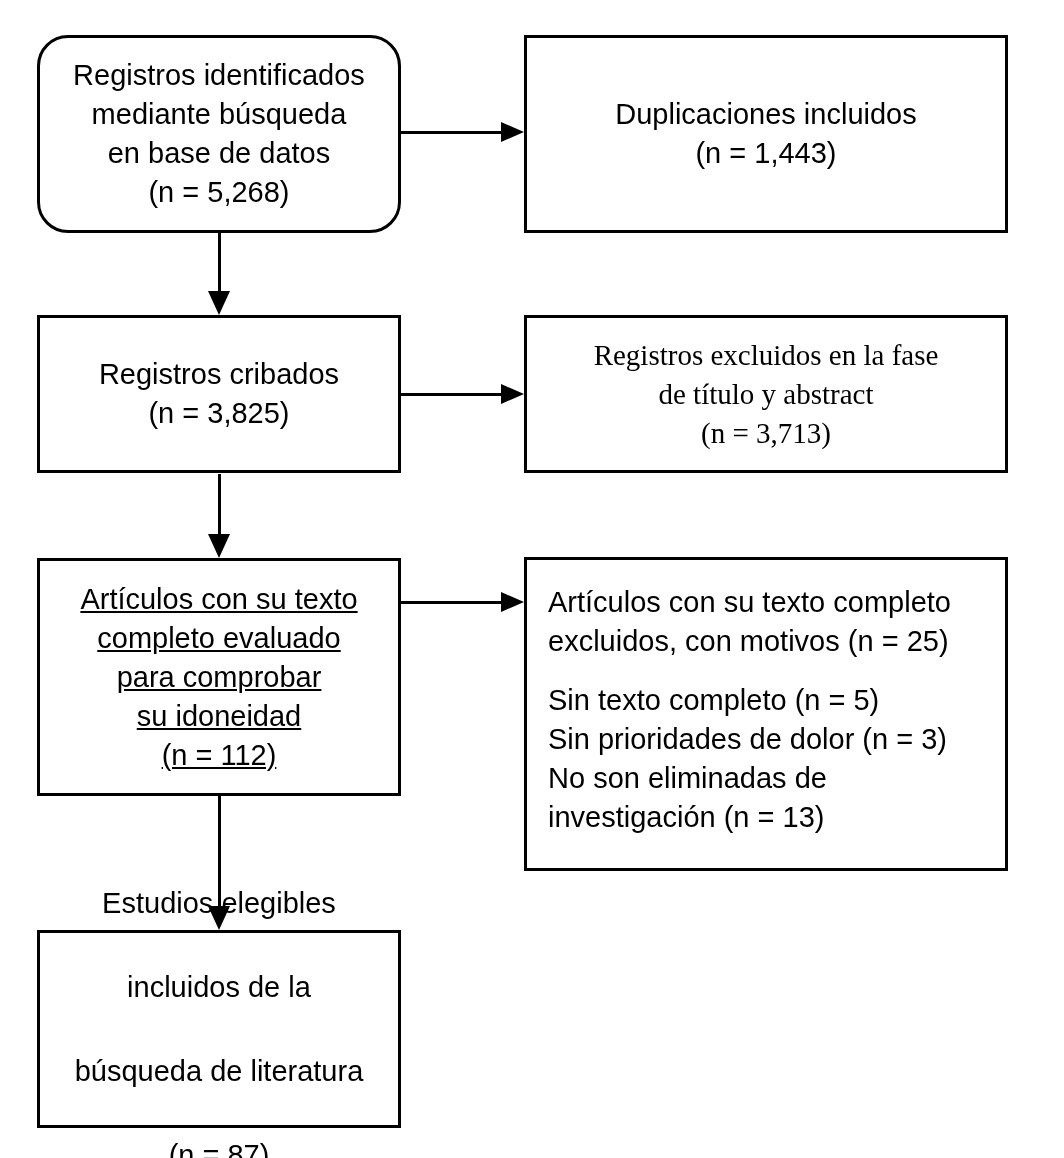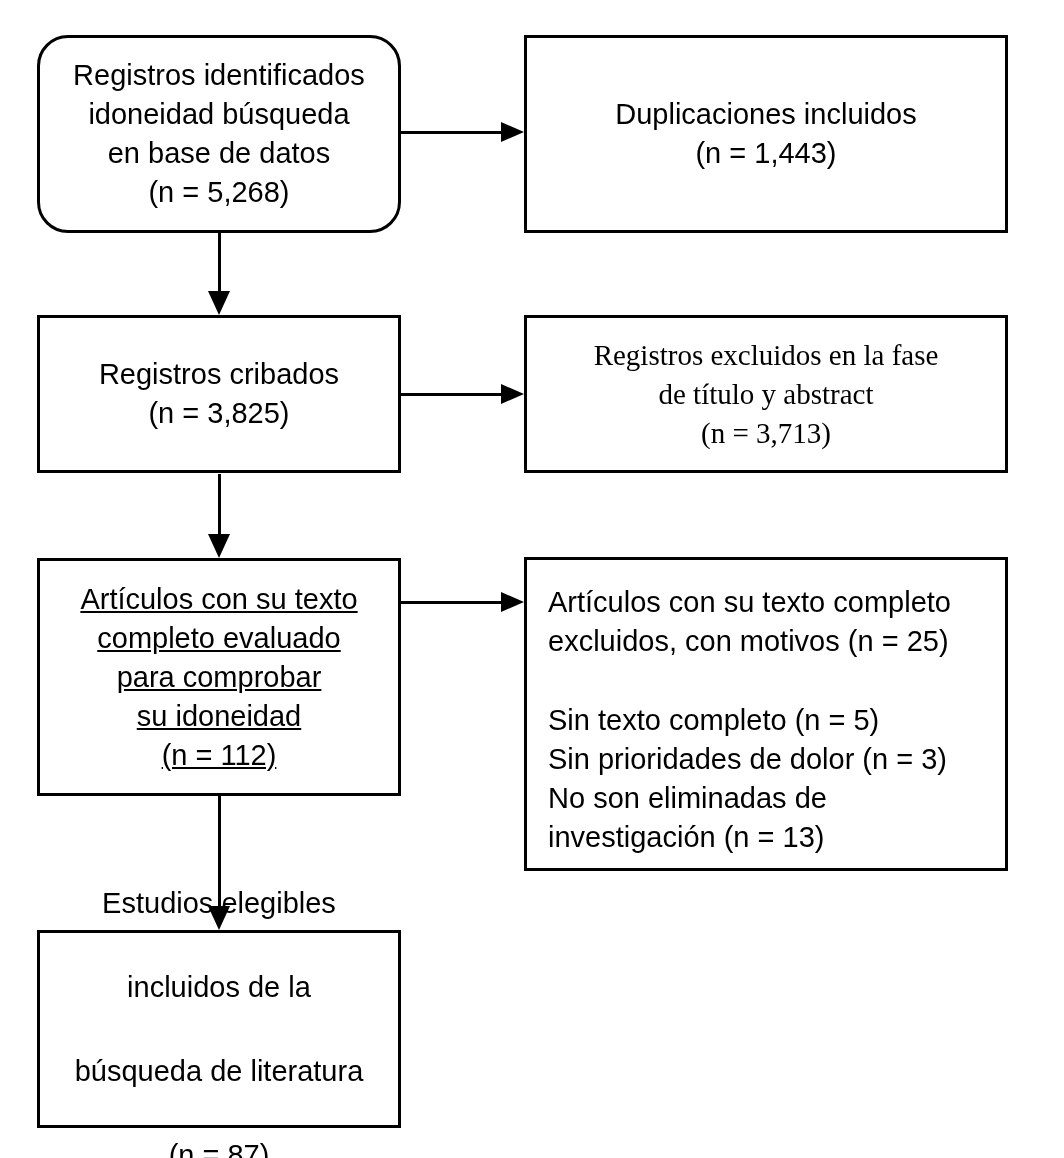--- a/index.html
+++ b/index.html
@@ -33,21 +33,21 @@
     white-space: nowrap;
     min-height: 39px;
   }
   .box.left-align {
     justify-content: flex-start;
     align-items: flex-start;
     text-align: left;
     padding: 23px 2px 10px 21px;
   }
   .para2 {
-    margin-top: 40px;
+    margin-top: 20px;
   }
   #box-records-identified            { left: 37px;  top: 35px;  width: 364px; height: 198px; border-radius: 31px; }
   #box-duplicates-removed            { left: 524px; top: 35px;  width: 484px; height: 198px; }
   #box-records-screened              { left: 37px;  top: 315px; width: 364px; height: 158px; align-items: center; }
   #box-records-excluded-title-abstract { left: 524px; top: 315px; width: 484px; height: 158px; font-family: Liberation Serif, serif; }
   #box-fulltext-assessed             { left: 37px;  top: 558px; width: 364px; height: 238px; text-decoration: underline; }
   #box-fulltext-excluded             { left: 524px; top: 557px; width: 484px; height: 314px; }
   #box-studies-included              { left: 37px;  top: 930px; width: 364px; height: 198px; gap: 45px; }
 
   .arrow-v { position: absolute; width: 0; }
@@ -89,21 +89,21 @@
   #arrow-screened-to-excluded     { left: 401px; top: 394px; width: 123px; }
   #arrow-fulltext-to-excluded     { left: 401px; top: 602px; width: 123px; }
 </style>
 </head>
 <body>
 
 <div id="canvas">
 
   <div class="box" id="box-records-identified">
     <div class="bx-line">Registros identificados</div>
-    <div class="bx-line">idoneidad búsqueda</div>
+    <div class="bx-line">mediante búsqueda</div>
     <div class="bx-line">en base de datos</div>
     <div class="bx-line">(n = 5,268)</div>
   </div>
 
   <div class="box" id="box-duplicates-removed">
     <div class="bx-line">Duplicaciones incluidos</div>
     <div class="bx-line">(n = 1,443)</div>
   </div>
 
   <div class="box" id="box-records-screened">

